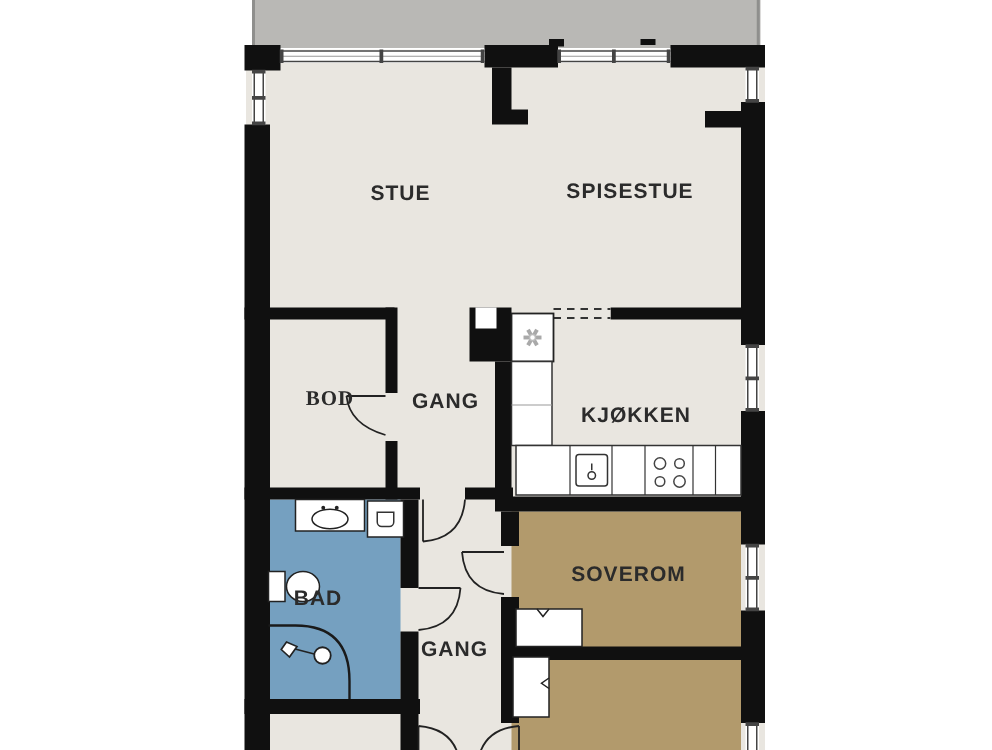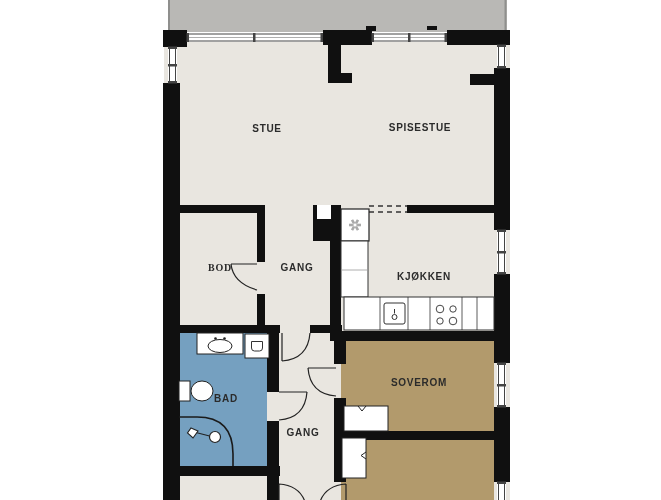--- a/index.html
+++ b/index.html
@@ -3,21 +3,21 @@
 <meta charset="utf-8">
 <style>
   html,body{margin:0;padding:0;background:#ffffff;}
   #stage{
     position:relative;width:661px;height:500px;overflow:hidden;
     background:#ffffff;font-family:"Liberation Sans","DejaVu Sans",sans-serif;
   }
   #plan-svg{position:absolute;left:0;top:0;}
   .room-label{
     position:absolute;transform:translate(-50%,-50%);
-    font-size:10px;font-weight:600;letter-spacing:0.7px;
+    font-size:14px;font-weight:600;letter-spacing:0.7px;
     color:#2b2b2b;white-space:nowrap;user-select:none;
   }
 </style>
 </head>
 <body>
 
 <div id="stage">
 
 <svg id="plan-svg" width="661" height="500" viewBox="0 0 661 500">
 
@@ -223,17 +223,17 @@
       <path d="M346,484 V500 M318,512 Q320,486 346,484"></path>
     </g>
   </g>
 </svg>
 
 <div class="room-label" style="left:267px;top:128px;">STUE</div>
 <div class="room-label" style="left:420px;top:127px;">SPISESTUE</div>
 <div class="room-label" style="left:220px;top:267px;font-family:Liberation Serif, serif;">BOD</div>
 <div class="room-label" style="left:297px;top:267px;">GANG</div>
 <div class="room-label" style="left:424px;top:276px;">KJØKKEN</div>
-<div class="room-label" style="left:226px;top:398px;">BAD</div>
+<div class="room-label" style="left:212px;top:398px;">BAD</div>
 <div class="room-label" style="left:419px;top:382px;">SOVEROM</div>
 <div class="room-label" style="left:303px;top:432px;">GANG</div>
 
 </div>
 
 </body></html>

